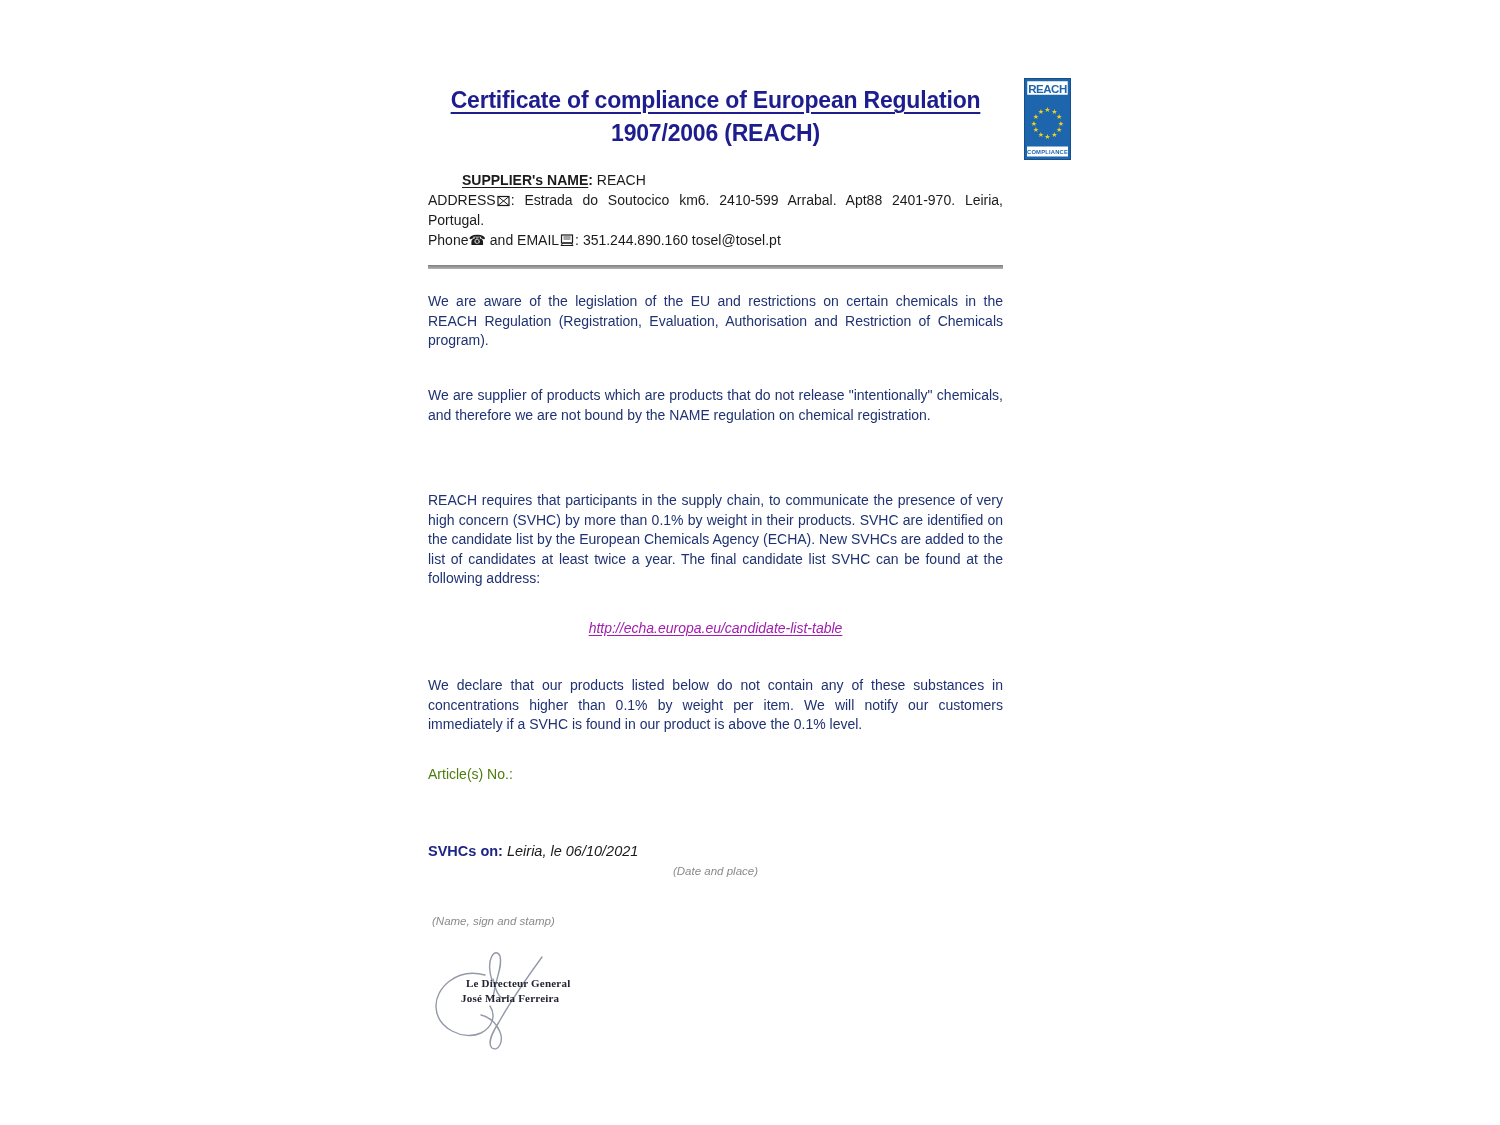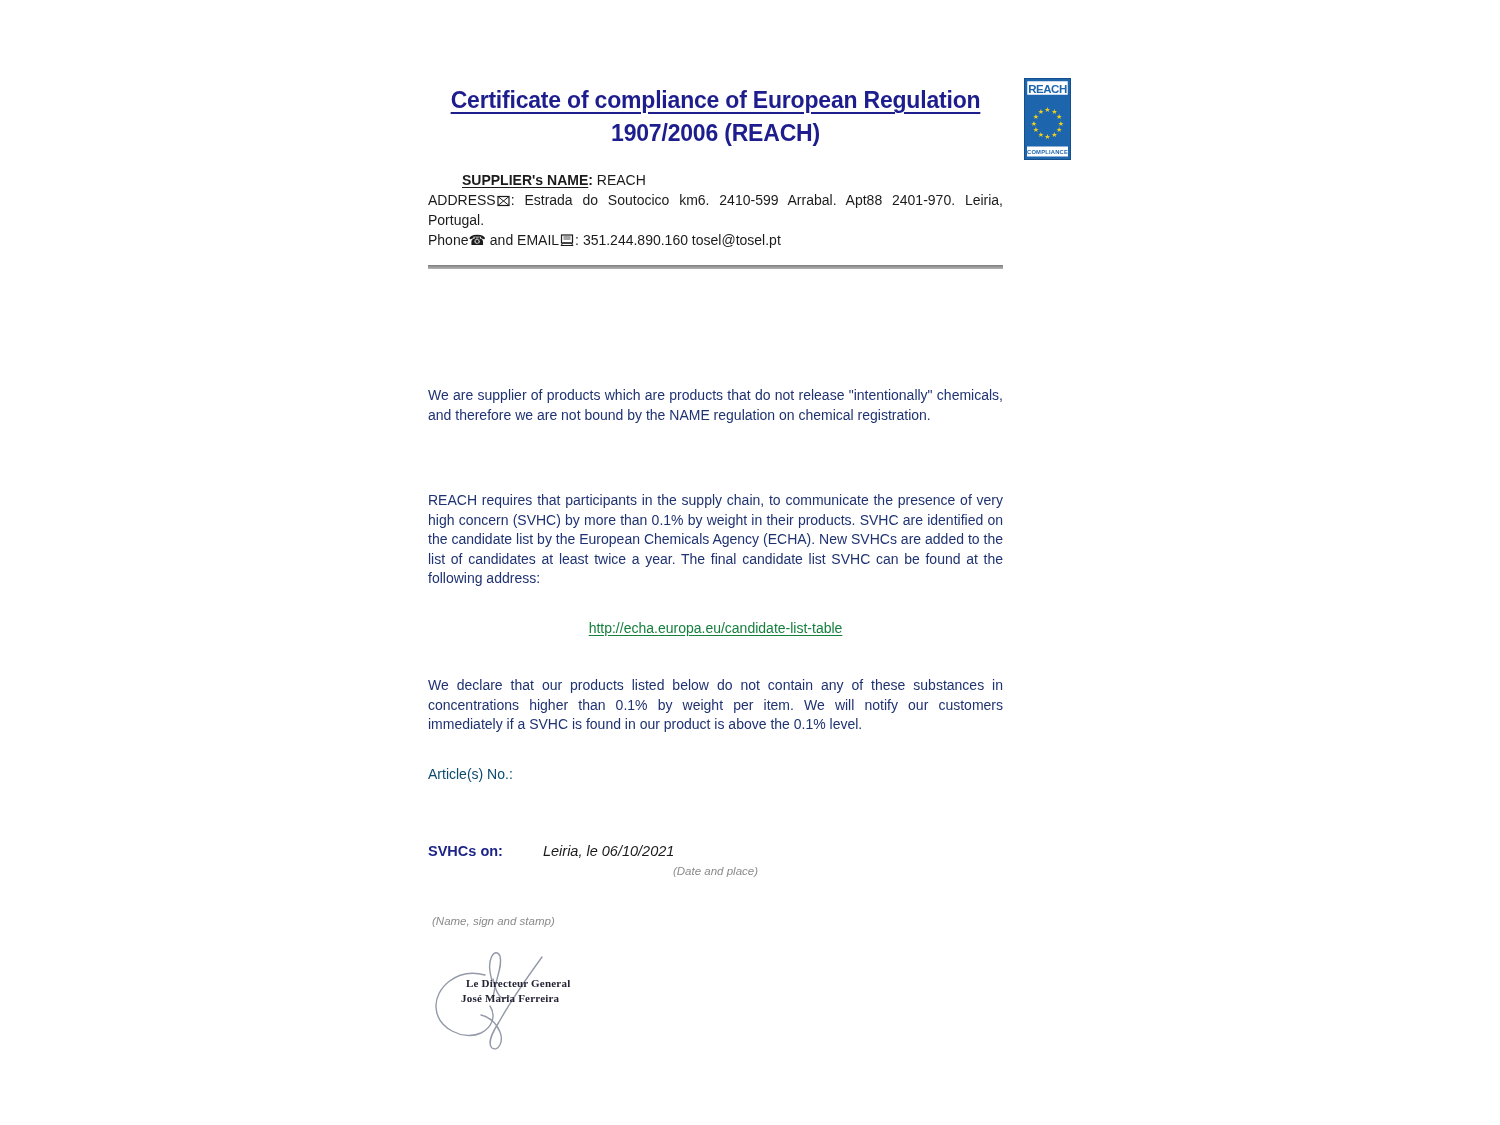--- a/index.html
+++ b/index.html
@@ -19,26 +19,26 @@
   .supplier{top:170px;color:#1b1b1b;font-size:14px;line-height:20px;text-align:justify;}
   .supplier .line1 b u{text-underline-offset:2px;margin-left:34px;}
   .glyph{font-size:14px;}
   .mini-icon{display:inline-block;vertical-align:-2px;margin:0 1px;}
   .rule{top:265px;height:4px;background:linear-gradient(#7e7e7e,#b5b5b5);}
   .para{
     text-align:justify;color:#1f3272;font-size:14px;line-height:19.5px;
   }
   .p1{top:292px;} .p2{top:386px;} .p3{top:491px;} .p4{top:676px;}
   .linkline{top:620px;text-align:center;font-size:14px;}
-  .linkline a{color:#15803d;text-decoration:underline;text-underline-offset:2px;cursor:pointer;}
-  .articles{top:766px;color:#0c4a6e;font-size:14px;}
+  .linkline a{color:#a21caf;text-decoration:underline;text-underline-offset:2px;cursor:pointer;font-style:italic;}
+  .articles{top:766px;color:#4d7c0f;font-size:14px;}
   .madeon{top:843px;font-size:14.5px;color:#1b1b1b;}
   .madeon b,.manager b{color:#1c2486;}
   .manager{top:893px;font-size:14.5px;color:#1b1b1b;}
-  .ital{font-style:italic;margin-left:36px;}
+  .ital{font-style:italic;}
   .caption{font-size:11.5px;font-style:italic;color:#8a8a8a;}
   .cap1{top:865px;text-align:center;} .cap2{top:915px;left:432px;}
   .logo{position:absolute;left:1024px;top:78px;width:60px;height:82px;text-decoration:underline;}
   .signature{position:absolute;left:430px;top:945px;width:140px;height:115px;}
   .signature svg{position:absolute;left:0;top:0;}
   .stamp-line{
     position:absolute;font-family:"Liberation Serif",serif;font-size:11px;
     font-weight:600;color:#232334;white-space:nowrap;letter-spacing:0.2px;
   }
   .stamp1{left:36px;top:32px;}
@@ -93,20 +93,21 @@
           <rect x="1.5" y="1" width="11" height="8" fill="none" stroke="#1b1b1b" stroke-width="1.2"></rect>
           <line x1="3.5" y1="3" x2="10.5" y2="3" stroke="#1b1b1b" stroke-width="0.8"></line>
           <line x1="3.5" y1="5" x2="10.5" y2="5" stroke="#1b1b1b" stroke-width="0.8"></line>
           <path d="M1 11.5 L3 9 L11 9 L13 11.5 Z" fill="none" stroke="#1b1b1b" stroke-width="1"></path>
         </svg><span>: </span><span>351.244.890.160 tosel@tosel.pt</span>
     </div>
   </div>
 
   <div class="col rule"></div>
 
+  <div class="col para p1">We are aware of the legislation of the EU and restrictions on certain chemicals in the REACH Regulation (Registration, Evaluation, Authorisation and Restriction of Chemicals program).</div>
   <div class="col para p2">We are supplier of products which are products that do not release "intentionally" chemicals, and therefore we are not bound by the NAME regulation on chemical registration.</div>
   <div class="col para p3">REACH requires that participants in the supply chain, to communicate the presence of very high concern (SVHC) by more than 0.1% by weight in their products. SVHC are identified on the candidate list by the European Chemicals Agency (ECHA). New SVHCs are added to the list of candidates at least twice a year. The final candidate list SVHC can be found at the following address:</div>
 
   <div class="col linkline">
     <a>http://echa.europa.eu/candidate-list-table</a>
   </div>
 
   <div class="col para p4">We declare that our products listed below do not contain any of these substances in concentrations higher than 0.1% by weight per item. We will notify our customers immediately if a SVHC is found in our product is above the 0.1% level.</div>
 
   <div class="col articles">Article(s) No.:</div>

